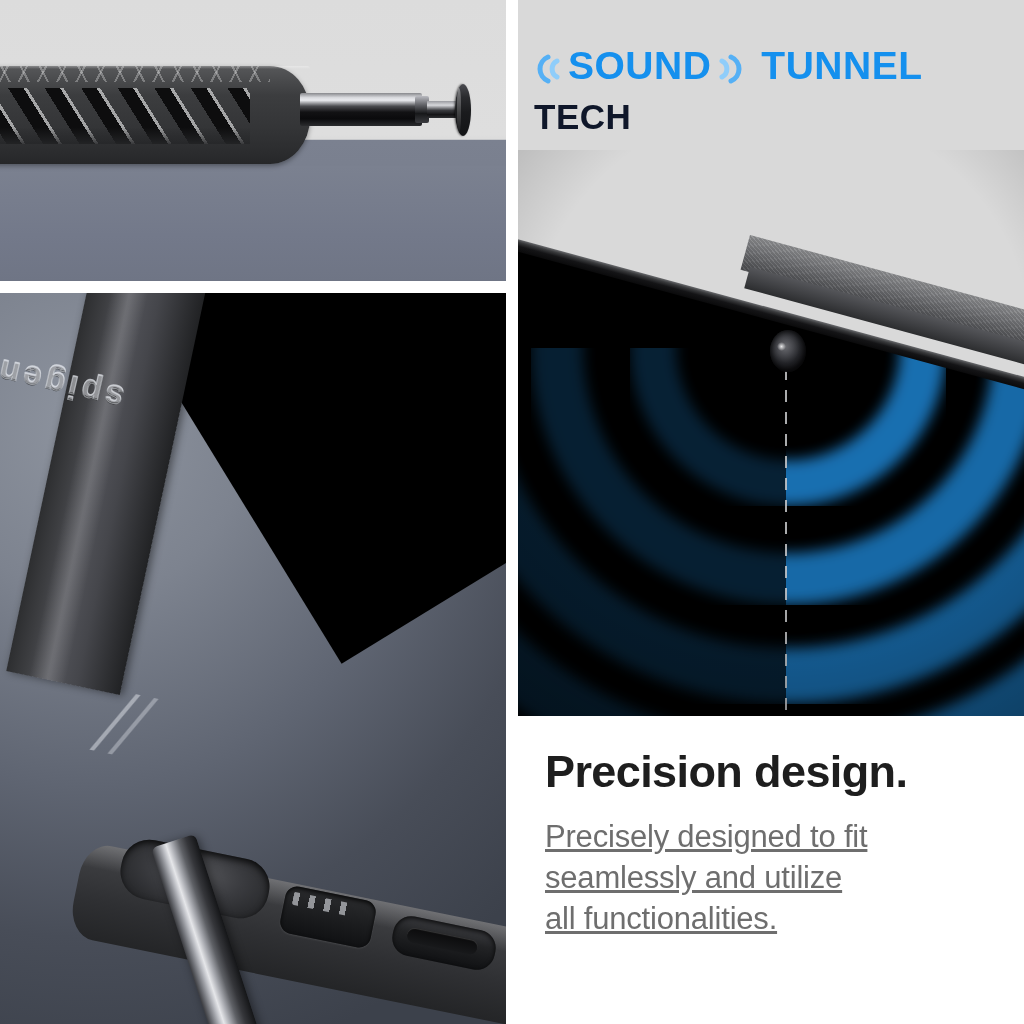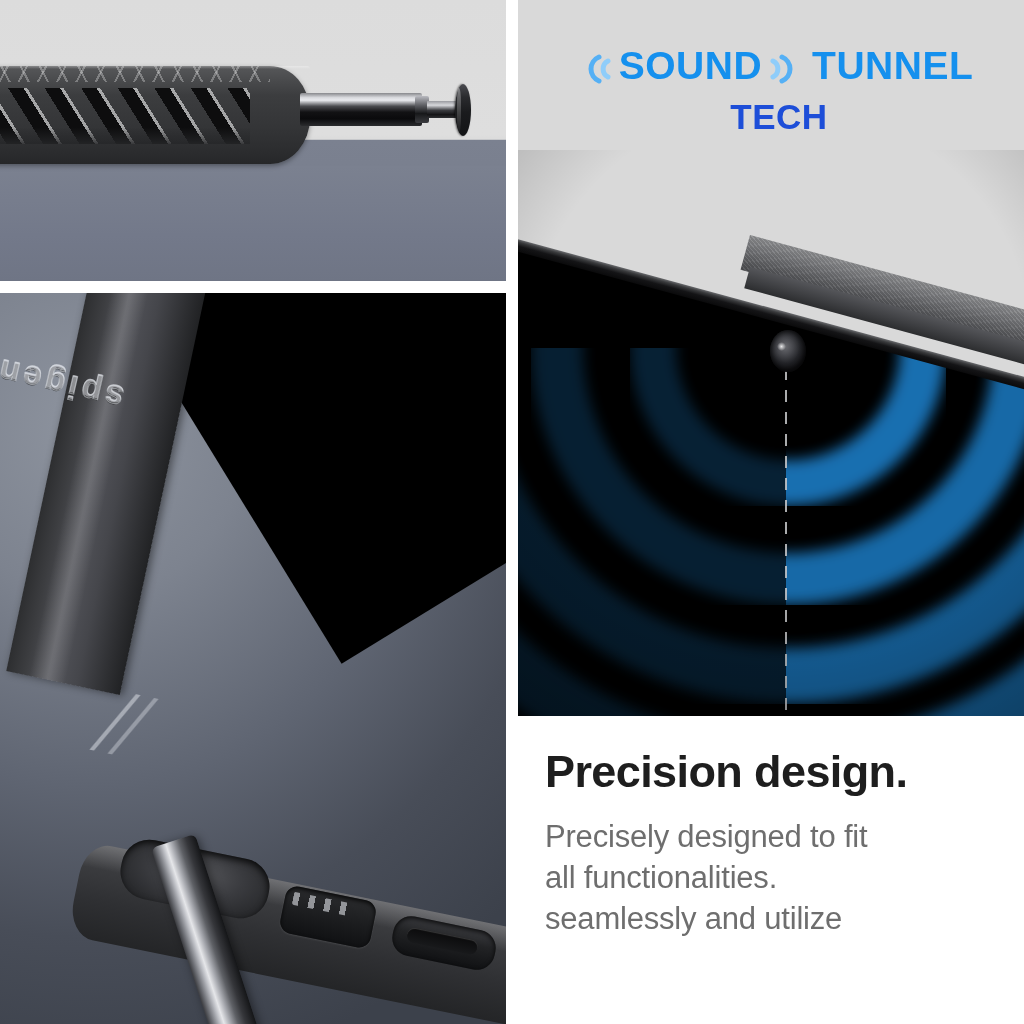--- a/index.html
+++ b/index.html
@@ -264,52 +264,52 @@
     pointer-events:none;
   }
 
   
   #header-block{
     position:absolute; left:518px; top:0; width:506px; height:150px;
     background:#d9d9d9;
   }
   .headline-row{
     position:absolute; left:0; right:0; top:46px;
-    text-align:center;
+    text-align:left;
     font-size: 39px; font-weight: 700; letter-spacing: .5px;
     color:#1590ee;
     line-height: 1;
     white-space: nowrap;
   }
   .headline-row2{
     position:absolute; left:16px; right:0; top:99px;
-    text-align:center;
+    text-align:left;
     font-size: 35px; font-weight: 700; letter-spacing: .5px;
-    color:#1d4ed8;
+    color:#0f172a;
     line-height: 1;
   }
   .arcs{ display:inline-block; vertical-align:middle; margin:0 8px; }
   .arcs svg{ display:block; }
 
   
   #copy-block{
     position:absolute; left:518px; top:716px; width:506px; height:279px;
     background:#ffffff;
   }
   .copy-title{
     position:absolute; left:27px; top:33px;
     font-size: 45px; font-weight: 700; color:#1e1e1e;
     letter-spacing: -0.6px; line-height:1;
   }
   .copy-body{
     position:absolute; left:27px; top:100px; width:440px;
     font-size: 31px; font-weight: 400; color:#6e6e6e;
     line-height: 41px; letter-spacing: -0.2px;
   }
-  .copy-body span{ display:block; }
+  .copy-body span{ display:block;text-decoration:underline; }
 </style>
 </head>
 <body>
 
 <div id="stage">
 
   <div id="panel-case-edge">
     <div class="pe-floor"></div>
     <div class="case-bar"></div>
     <div class="case-diamonds"></div>
@@ -368,18 +368,18 @@
     <div class="case-rim2"></div>
     <div class="split-line"></div>
     <div class="speaker-dot"></div>
     <div class="sound-vignette"></div>
   </div>
 
   <div id="copy-block">
     <div class="copy-title">Precision design.</div>
     <div class="copy-body">
       <span>Precisely designed to fit</span>
+      <span>seamlessly and utilize</span>
       <span>all functionalities.</span>
-      <span>seamlessly and utilize</span>
     </div>
   </div>
 
 </div>
 
 </body></html>

